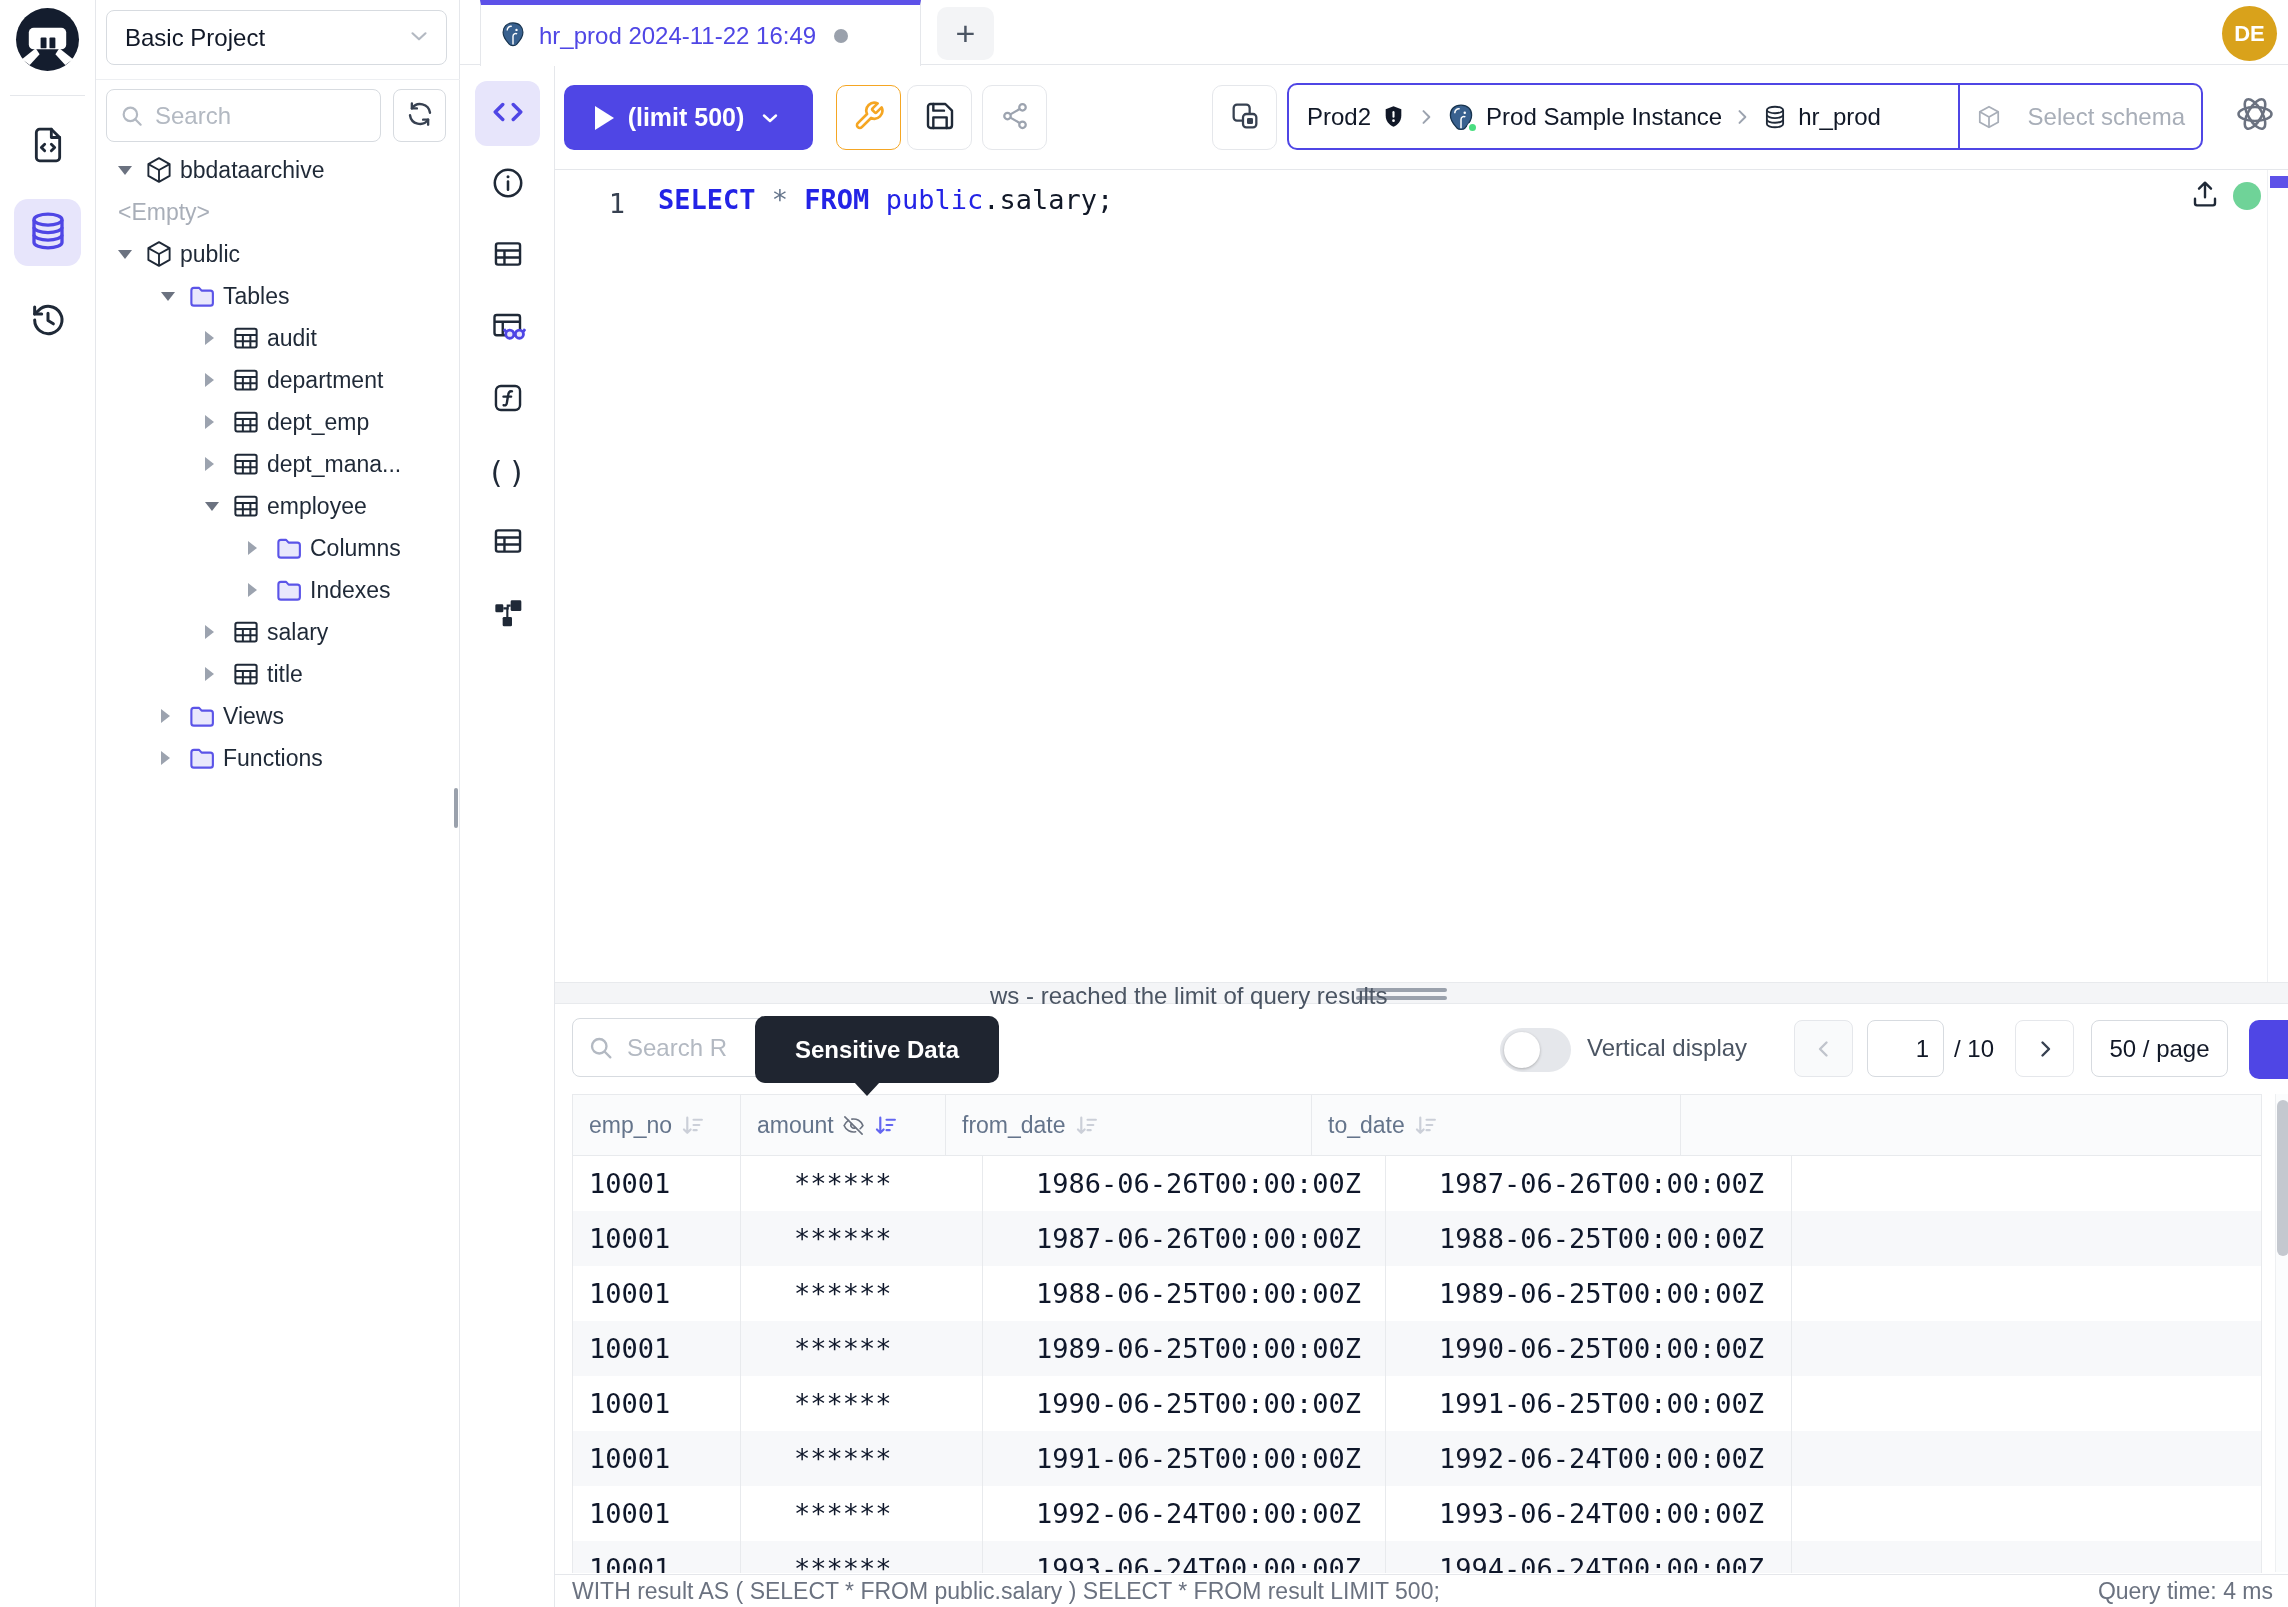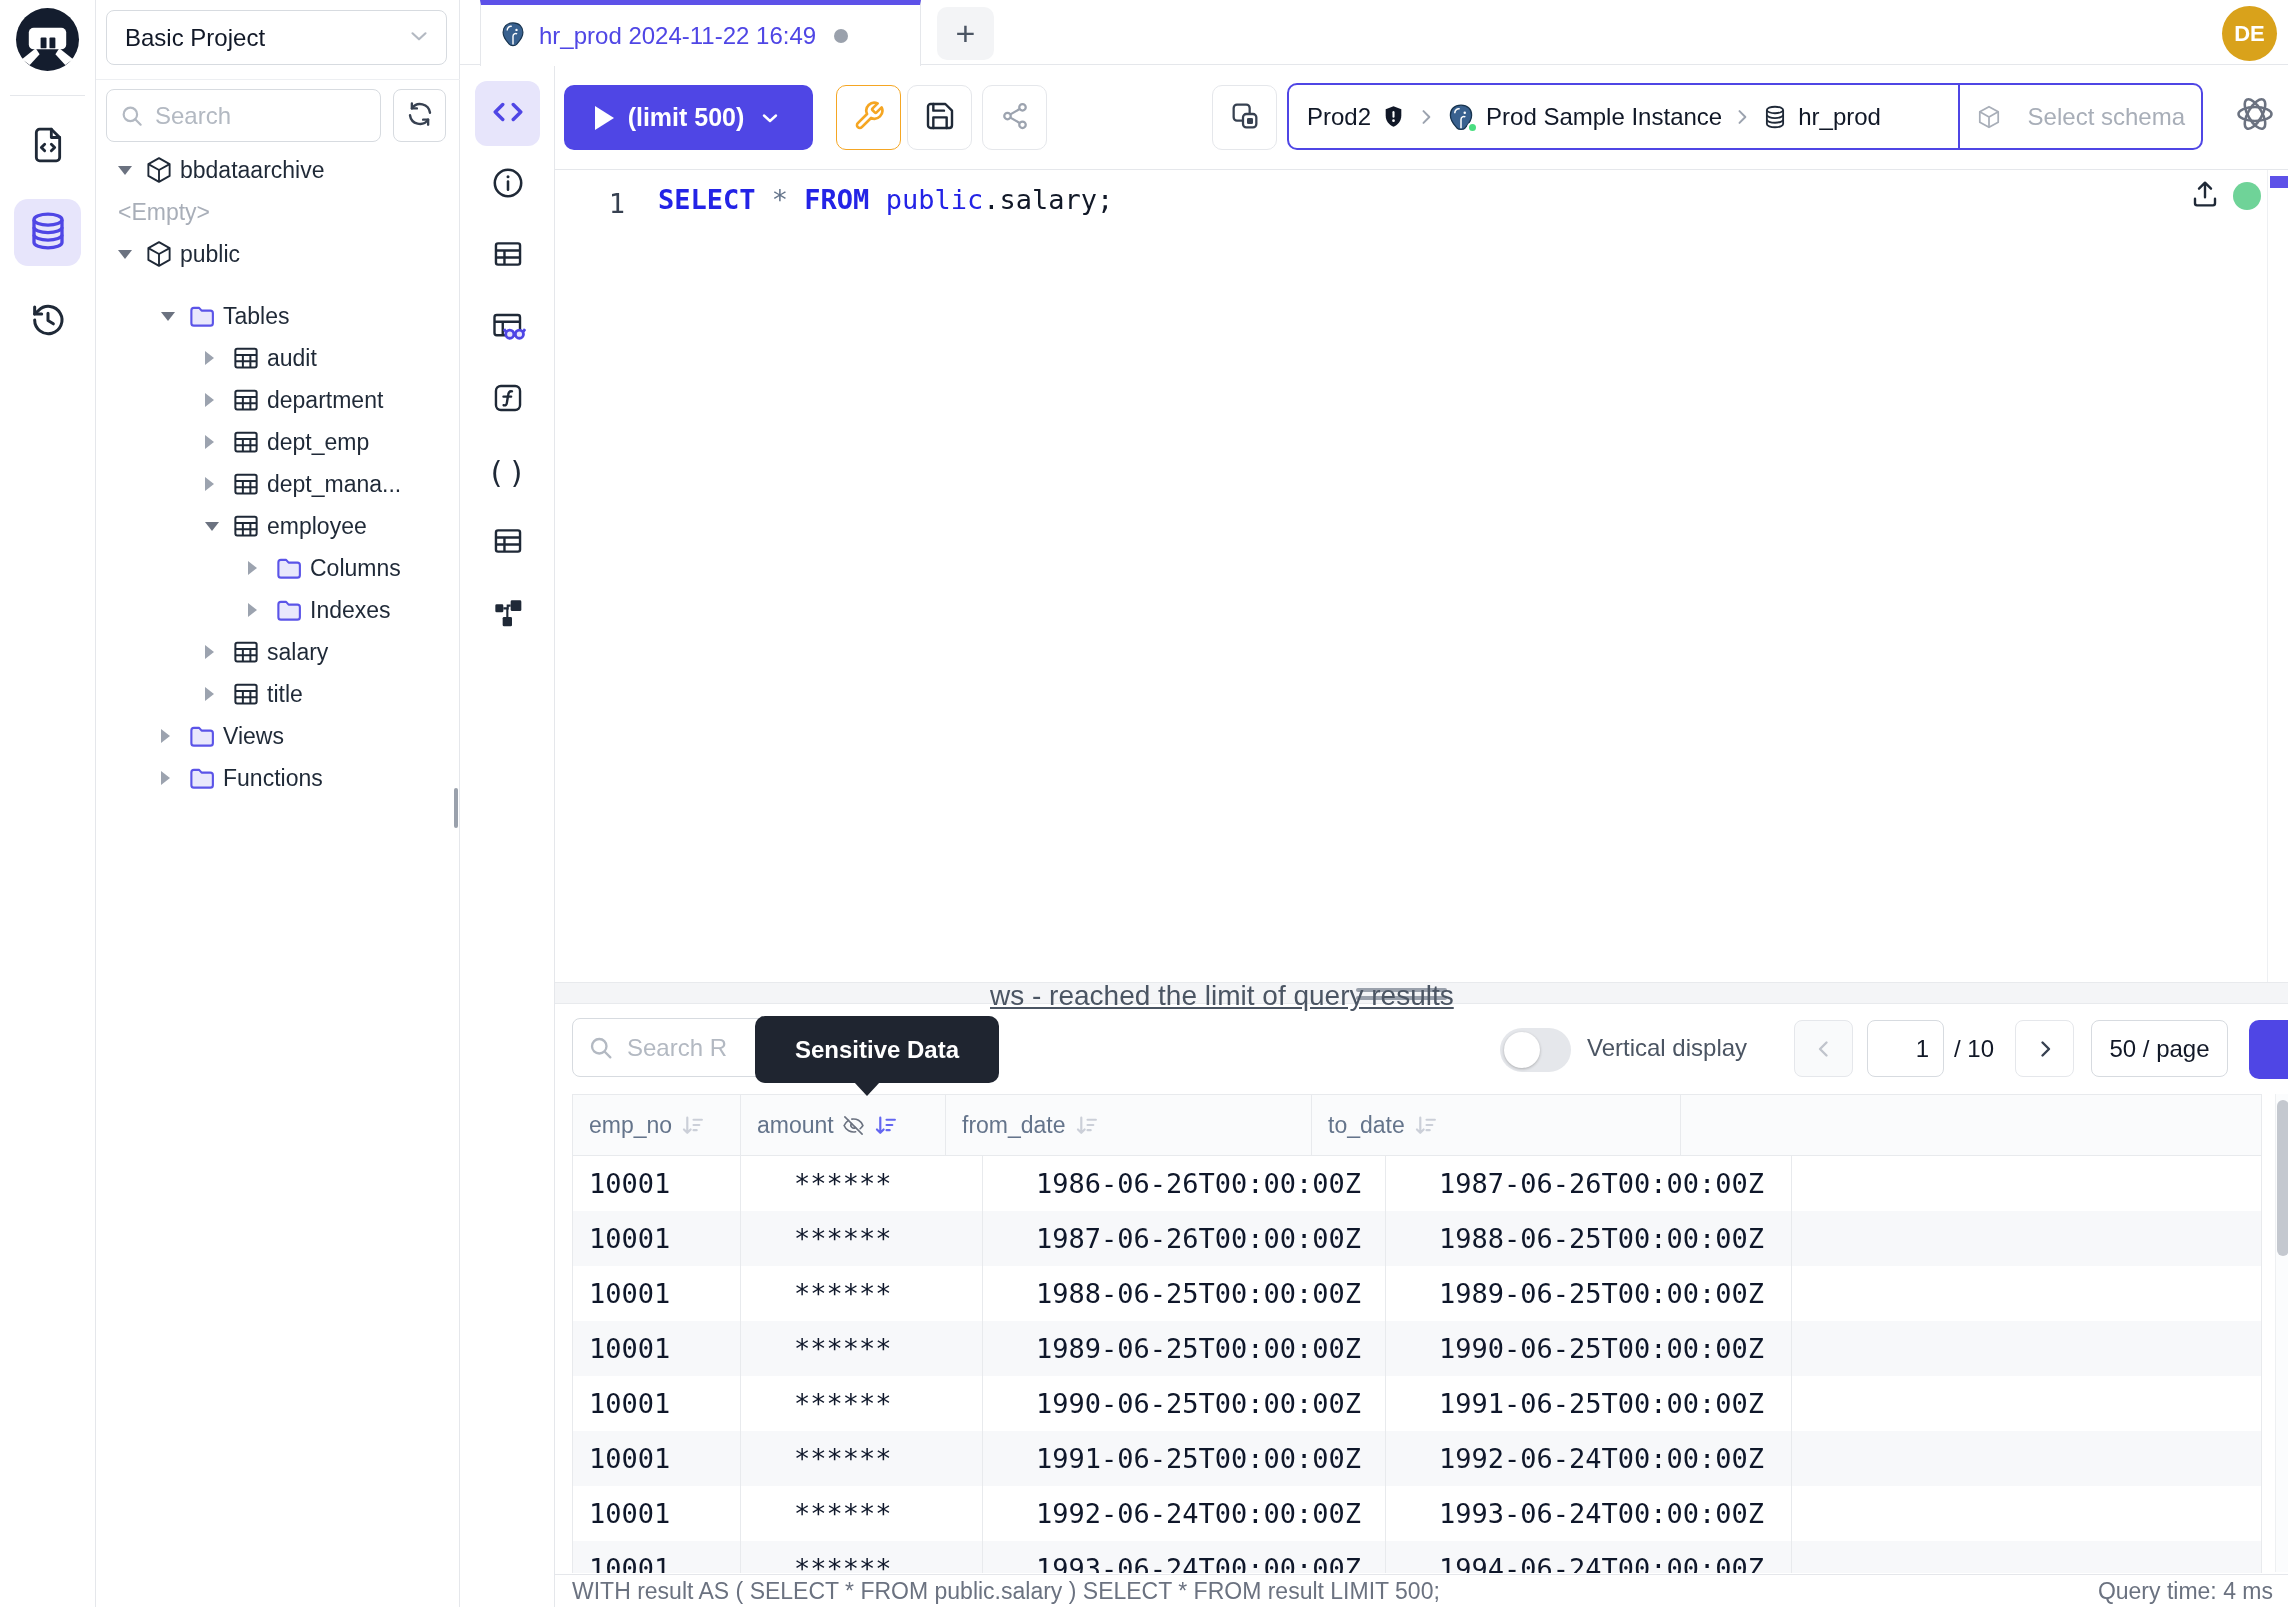--- a/index.html
+++ b/index.html
@@ -82,21 +82,21 @@
   #editor-scroll-mark { position:absolute; left:1715px; top:6px; width:19px; height:12px; background:#5D51E8; }
 
   
   #panel-divider { position:absolute; left:95px; top:982px; width:1734px; height:22px; background:#F4F5F7; border-top:1px solid #E8EAED; border-bottom:1px solid #E8EAED; }
   #panel-divider .grip { position:absolute; left:801px; width:91px; height:4px; background:#9AA1AC; border-radius:2px; }
 
   
   #result-search { position:absolute; left:112px; top:1018px; width:305px; height:59px; border:1px solid #D7DBE0; border-radius:8px; display:flex; align-items:center; padding:0 10px 0 14px; background:#fff; }
   #result-search input { border:none; outline:none; width:100%; font-size:24px; color:#111827; font-family:"Liberation Sans",sans-serif; }
   #result-search input::placeholder { color:#B3B9C2; }
-  #limit-notice { position:absolute; left:530px; top:966px; height:59px; line-height:59px; font-size:28px; color:#4B5563; white-space:nowrap;text-decoration:underline; }
+  #limit-notice { position:absolute; left:530px; top:966px; height:59px; line-height:59px; font-size:24px; color:#4B5563; white-space:nowrap; }
   #tooltip { position:absolute; left:295px; top:996px; width:244px; height:67px; background:#1F2530; border-radius:10px; color:#fff; font-size:24px; font-weight:600; display:flex; align-items:center; justify-content:center; z-index:30;margin-top:20px; }
   #tooltip:after { content:""; position:absolute; left:99px; bottom:-13px; border-left:13px solid transparent; border-right:13px solid transparent; border-top:14px solid #1F2530; }
   #vd-toggle { position:absolute; left:1040px; top:1028px; width:71px; height:44px; border-radius:22px; background:#E5E7EB; }
   #vd-toggle .knob { position:absolute; left:4px; top:4px; width:36px; height:36px; border-radius:50%; background:#fff; box-shadow:0 1px 3px rgba(0,0,0,.25); }
   #vd-label { position:absolute; left:1127px; top:1018px; height:59px; line-height:59px; font-size:24px; color:#4B5563; white-space:nowrap; }
   .pg-btn { position:absolute; top:1020px; width:59px; height:57px; border:1px solid #E5E7EB; border-radius:8px; background:#fff; display:flex; align-items:center; justify-content:center; }
   #prev-btn { left:1334px; background:#F9FAFB; }
   #next-btn { left:1555px; }
   #page-box { position:absolute; left:1407px; top:1020px; width:77px; height:57px; border:1px solid #D7DBE0; border-radius:8px; background:#fff; font-size:24px; color:#111827; display:flex; align-items:center; justify-content:flex-end; padding-right:14px; }
   #page-total { position:absolute; left:1494px; top:1020px; height:57px; line-height:57px; font-size:24px; color:#111827; white-space:nowrap; }
@@ -214,21 +214,21 @@
           <i></i>
         </span>
         <span class="ticon">
           <svg width="30" height="30" viewBox="0 0 24 24" fill="none" stroke="#1F2937" stroke-width="1.5" stroke-linejoin="round">
             <path d="M12 2.5 20.5 7.25 V16.75 L12 21.5 3.5 16.75 V7.25 Z"></path>
             <path d="M3.5 7.25 12 12 20.5 7.25 M12 12 V21.5"></path>
           </svg>
         </span>
         <span class="tlabel">public</span>
       </div>
-      <div class="tree-row" style="padding-left: 65px; margin-top: 20px;">
+      <div class="tree-row" style="padding-left: 65px;">
         <span class="arr open">
           <i></i>
         </span>
         <span class="ticon">
           <svg width="30" height="30" viewBox="0 0 24 24" fill="#E9E8FC" stroke="#5B54E8" stroke-width="1.7" stroke-linejoin="round">
             <path d="M3.5 7.5 a2 2 0 0 1 2 -2 h4.2 l2 2.2 h7 a2 2 0 0 1 2 2 v8 a2 2 0 0 1 -2 2 h-13.2 a2 2 0 0 1 -2 -2 Z"></path>
           </svg>
         </span>
         <span class="tlabel">Tables</span>
       </div>

